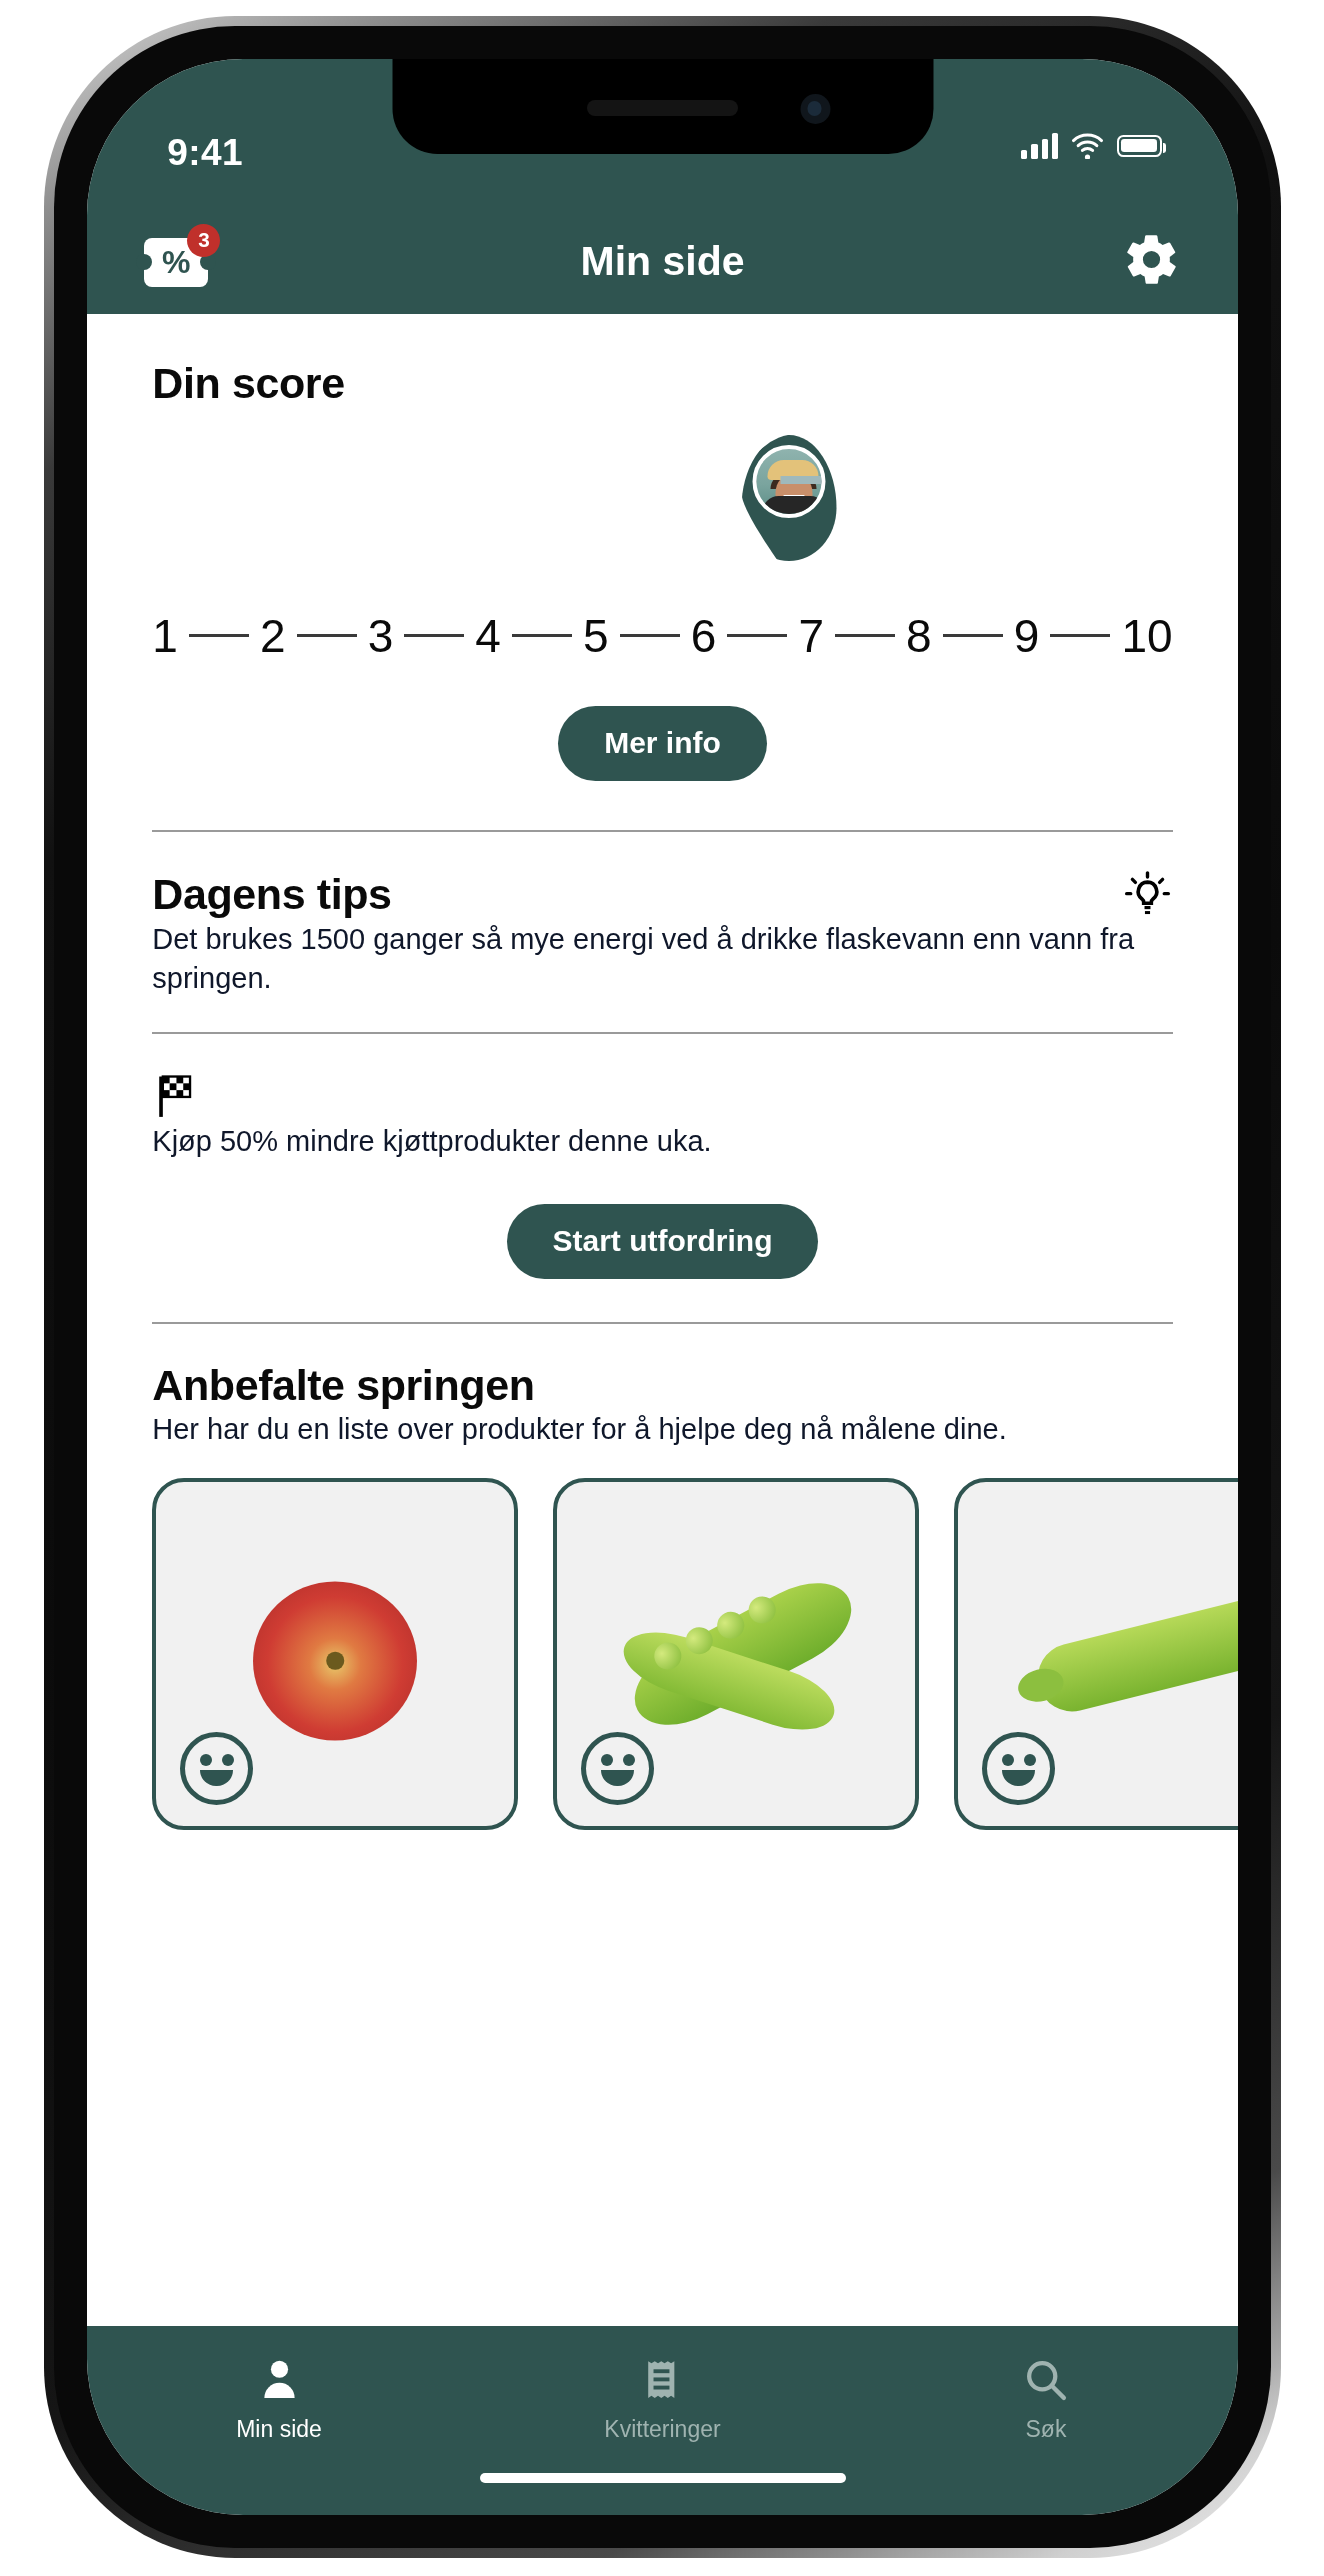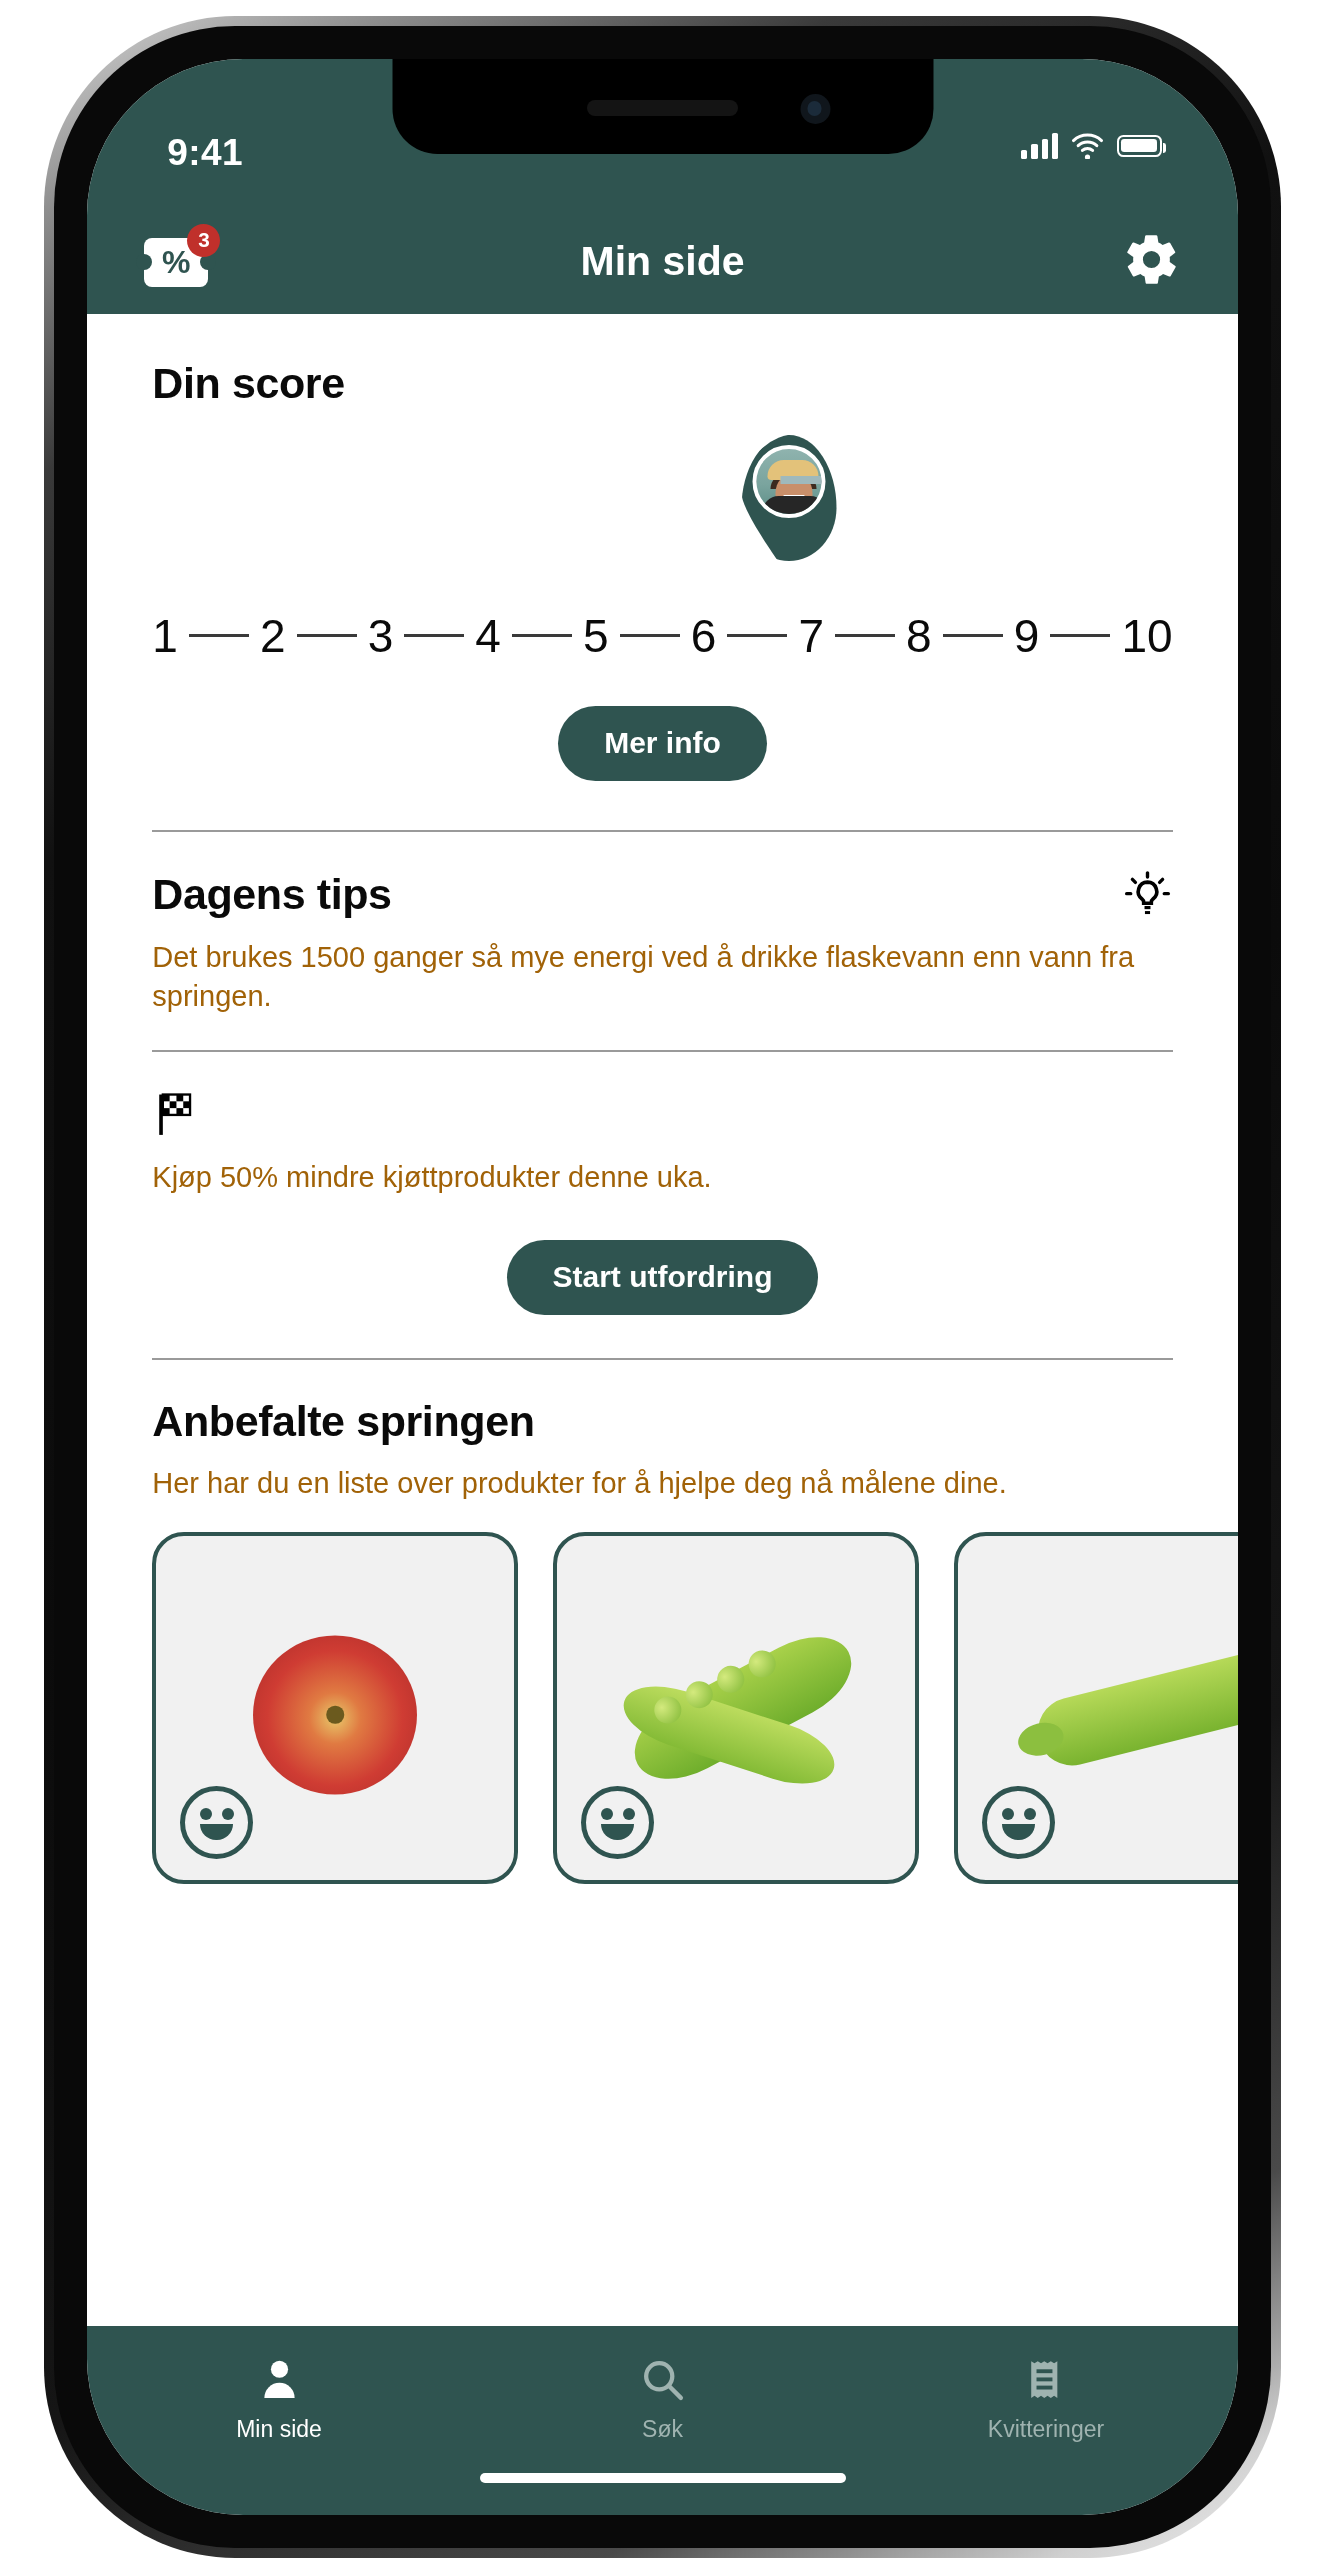--- a/index.html
+++ b/index.html
@@ -95,21 +95,21 @@
     display:flex; align-items:center; justify-content:center;
   }
   .nav-right { position:absolute; right:57px; top:20.7px; width:59px; height:59px; }
 
   
   .content {
     position:absolute; left:0; top:254px; right:0; bottom:189px;
     background:#fff; padding: 0 65px; overflow:hidden;
   }
   .sec-title { font-size:43px; font-weight:700; color:#0a0a0a; letter-spacing:-0.4px; }
-  .sec-body  { font-size:29px; color:#a16207; line-height:1.32; margin-top:18px; }
+  .sec-body  { font-size:29px; color:#0f172a; line-height:1.32; margin-top:0; }
   .divider { height:2.4px; background:#9a9a9a; margin:0; }
 
   
   .score-block { padding-top:46px; }
   .pin-wrap { position:relative; height:167px; margin-top:27px; }
   .pin {
     position:absolute; left:62.4%; transform:translateX(-50%); top:0;
     width:95px; height:126px;
   }
   .pin-shape{
@@ -379,36 +379,36 @@
         <div class="tabbar">
           <div class="tab active">
             <svg class="tab-ic" viewBox="0 0 24 24">
               <circle cx="12" cy="7" r="4.2" fill="#ffffff"></circle>
               <path d="M4.6 21a7.4 7.4 0 0 1 14.8 0z" fill="#ffffff"></path>
             </svg>
             <span class="lbl">Min side</span>
           </div>
           <div class="tab">
             <svg class="tab-ic" viewBox="0 0 24 24">
-              <circle cx="10.4" cy="10.4" r="6.4" fill="none" stroke="#9fb3b0" stroke-width="2.1"></circle>
-              <path d="M15.2 15.2L21 21" stroke="#9fb3b0" stroke-width="2.1" stroke-linecap="round"></path>
-            </svg>
-            <span class="lbl">Søk</span>
-          </div>
-          <div class="tab">
-            <svg class="tab-ic" viewBox="0 0 24 24">
               <path d="M5 3l1.6 1L8.2 3l1.6 1L11.4 3 13 4l1.6-1L16.2 4 17.8 3v18l-1.6-1-1.6 1-1.6-1-1.6 1-1.6-1-1.6 1L6.6 20 5 21z" fill="#9fb3b0"></path>
               <g fill="#2f5450">
                 <rect x="7.6" y="7" width="7.8" height="1.9"></rect>
                 <rect x="7.6" y="11" width="7.8" height="1.9"></rect>
                 <rect x="7.6" y="15" width="7.8" height="1.9"></rect>
               </g>
             </svg>
             <span class="lbl">Kvitteringer</span>
           </div>
+          <div class="tab">
+            <svg class="tab-ic" viewBox="0 0 24 24">
+              <circle cx="10.4" cy="10.4" r="6.4" fill="none" stroke="#9fb3b0" stroke-width="2.1"></circle>
+              <path d="M15.2 15.2L21 21" stroke="#9fb3b0" stroke-width="2.1" stroke-linecap="round"></path>
+            </svg>
+            <span class="lbl">Søk</span>
+          </div>
           <div class="home-ind"></div>
         </div>
 
       </div>
     </div>
   </div>
 </div>
 
 
 </body></html>

